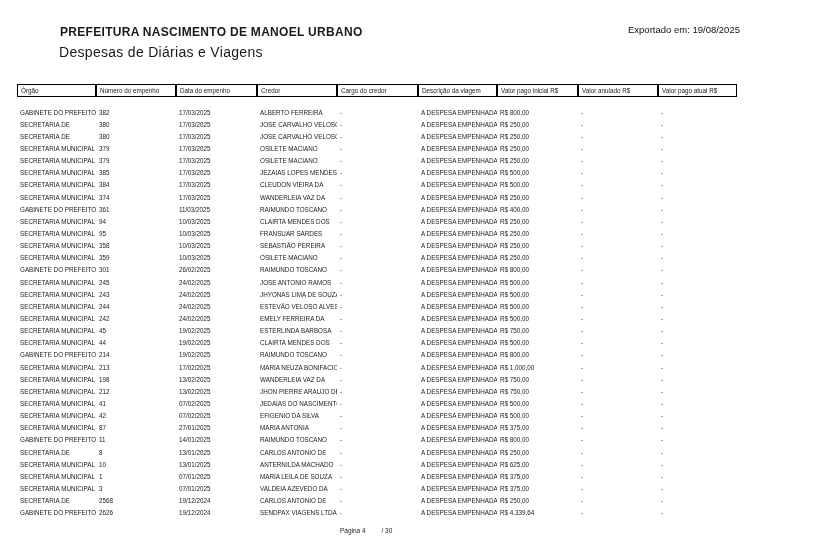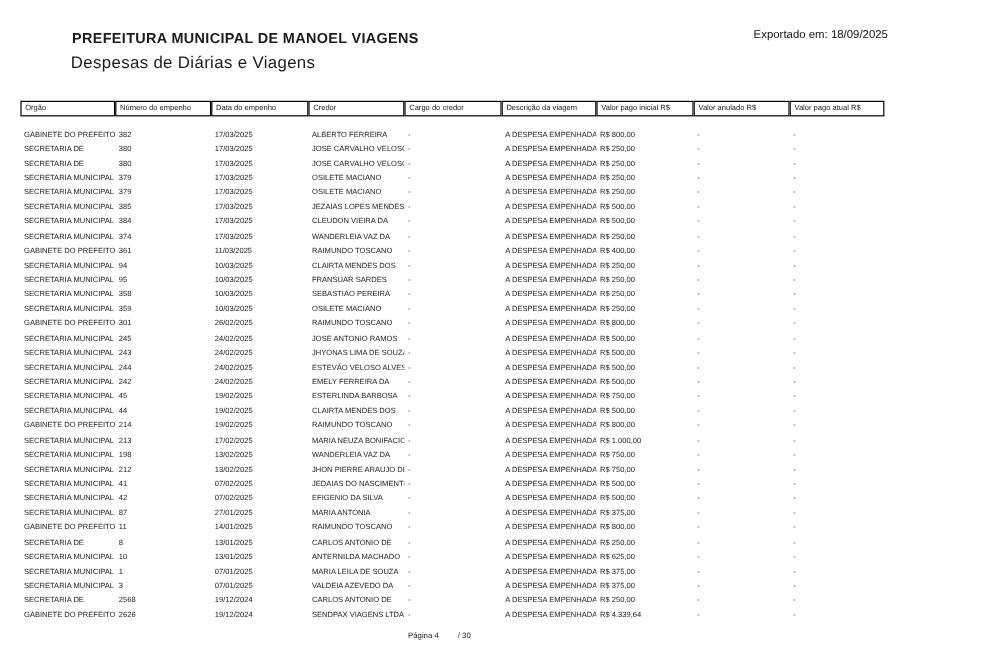--- a/index.html
+++ b/index.html
@@ -56,23 +56,23 @@
   .pager {
     position: absolute; left: 340px; top: 527px;
     font-size: 6.5px; color: #1a1a1a;
     white-space: nowrap;
   }
   .pager .total { margin-left: 14px; }
 </style>
 </head>
 <body>
 
-<div class="org-title">PREFEITURA MUNICIPAL DE MANOEL VIAGENS</div>
+<div class="org-title">PREFEITURA NASCIMENTO DE MANOEL URBANO</div>
 <div class="report-title">Despesas de Diárias e Viagens</div>
-<div class="export-info">Exportado em: 18/09/2025</div>
+<div class="export-info">Exportado em: 19/08/2025</div>
 
 <div class="report-table">
   <div class="thead" id="thead">
       <div class="th" style="width: 79px;">Órgão</div>
       <div class="th" style="width: 80px;">Número do empenho</div>
       <div class="th" style="width: 81px;">Data do empenho</div>
       <div class="th" style="width: 80px;">Credor</div>
       <div class="th" style="width: 81px;">Cargo do credor</div>
       <div class="th" style="width: 79px;">Descrição da viagem</div>
       <div class="th" style="width: 81px;">Valor pago inicial R$</div>

